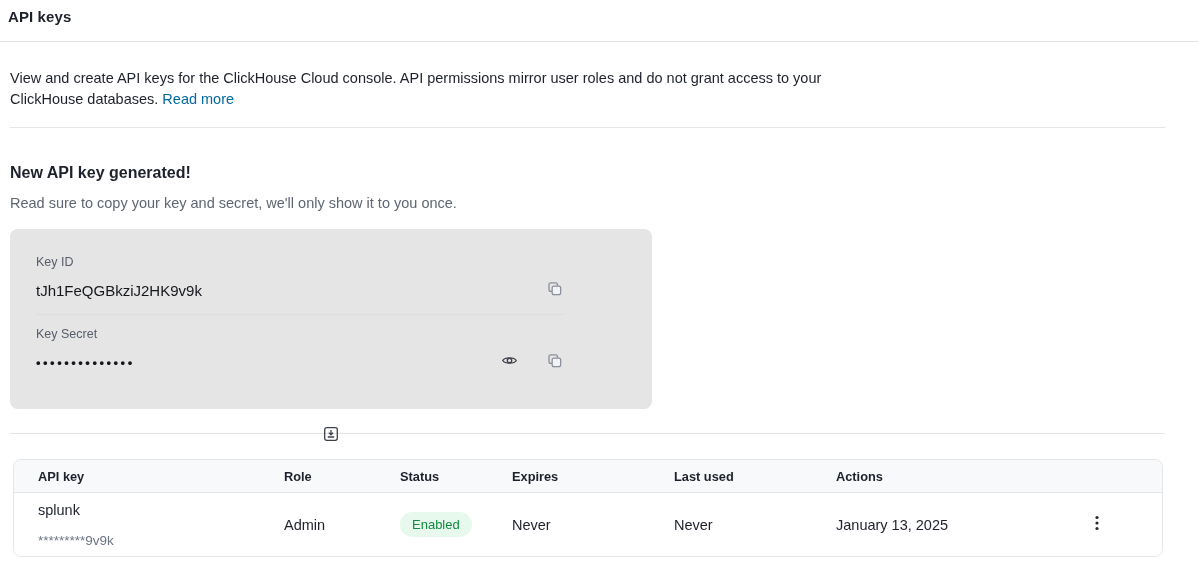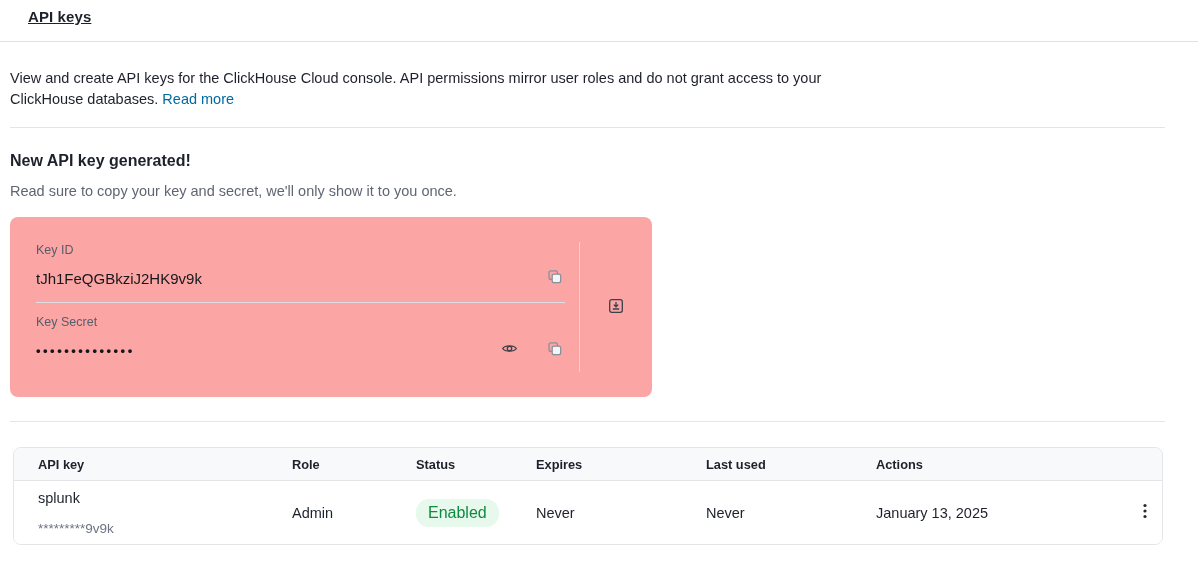--- a/index.html
+++ b/index.html
@@ -1,67 +1,67 @@
 <!DOCTYPE html>
 <html><head>
 <meta charset="utf-8">
 <style>
   * { margin:0; padding:0; box-sizing:border-box; }
   html,body { width:1198px; height:583px; background:#ffffff;
     font-family:"Liberation Sans", sans-serif; color:#1d212b; }
 
-  .page-header { padding:8px 10px 0 28px; height:41px;text-decoration:underline; }
+  .page-header { padding:8px 10px 0 8px; height:41px; }
   .page-title { font-size:15px; font-weight:700; letter-spacing:0.1px; }
 
   .divider-full { border:none; border-top:1px solid #e2e2e4; width:100%; }
   .divider { border:none; border-top:1px solid #e5e5e7; }
 
   .content { margin:0 33px 0 10px; }
 
   .description { margin-top:26px; font-size:14.5px; line-height:21px;
     max-width:818px; color:#1d212b; }
   .link { color:#0369a1; text-decoration:none; cursor:pointer; }
 
   .div-under-desc { margin-top:17px; }
 
-  .banner-title { margin-top:24px; font-size:16px; font-weight:700; }
+  .banner-title { margin-top:36px; font-size:16px; font-weight:700; }
   .banner-subtitle { margin-top:13px; font-size:14.5px; color:#5f6672; }
 
   
-  .key-card { margin-top:18px; width:642px; height:180px; background:#fca5a5;
-    border-radius:8px; display:flex; }
+  .key-card { margin-top:18px; width:642px; height:180px; background:#e5e5e5;
+    border-radius:8px; display:flex;flex-direction:column; }
   .key-main { width:569px; padding:26px 14px 0 26px; }
   .field-label { font-size:12.5px; color:#565d6b; }
   .field-row { display:flex; align-items:center; justify-content:space-between;
     margin-top:10px; height:22px;gap:20px; }
   .field-value { font-size:15px; color:#15171c; }
   .secret-dots { font-size:13px; font-weight:700; letter-spacing:2.5px; color:#15171c; }
   .icon-btn { background:none; border:none; cursor:pointer; display:inline-flex;
     align-items:center; justify-content:center; padding:2px; }
   .row-icons { display:flex; align-items:center; gap:24px; }
   .inner-divider { border:none; border-top:1px solid #dcdee3; margin:13px 0 12px 0; }
   .v-divider { width:1px; background:#d9dbe0; margin:25px 0; }
   .key-side { flex:1; display:flex; align-items:center; justify-content:center; }
 
   .div-above-table { margin-top:24px; }
 
   
   .table-wrap { margin:25px 0 0 3px; width:1150px; border:1px solid #e3e5e9;
     border-radius:8px; overflow:hidden; }
   .t-row { display:grid;
     grid-template-columns:246px 116px 112px 162px 162px 253px 1fr;
-    align-items:center;gap:8px; }
+    align-items:center; }
   .t-head { background:#f8f9fb; height:33px; border-bottom:1px solid #e3e5e9; }
   .t-head .t-cell { font-size:12.8px; font-weight:600; color:#1d212b; }
   .t-cell { padding:0 24px; }
   .t-body-row { height:63px; background:#ffffff; }
   .cell-main { font-size:14.5px; color:#1d212b; }
   .cell-sub { font-size:13.5px; color:#6d7484; margin-top:15px; }
   .badge { display:inline-block; background:#e7f8ed; color:#0f8a3f;
-    font-size:16px; padding:5px 12px; border-radius:13px; }
+    font-size:13px; padding:5px 12px; border-radius:13px; }
   .kebab-btn { background:none; border:none; cursor:pointer; padding:4px 6px; }
 </style>
 </head>
 <body>
 
 <div class="page-header">
   <div class="page-title">API keys</div>
 </div>
 <hr class="divider-full">
 

